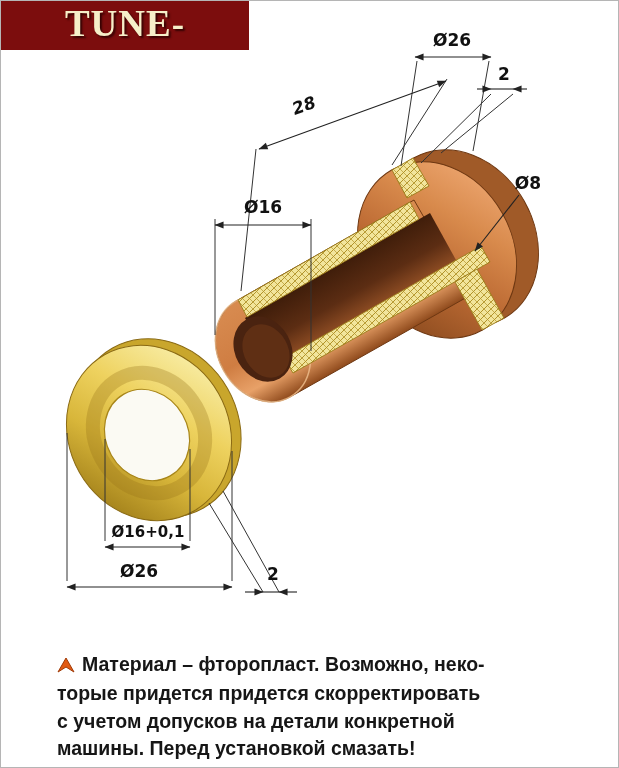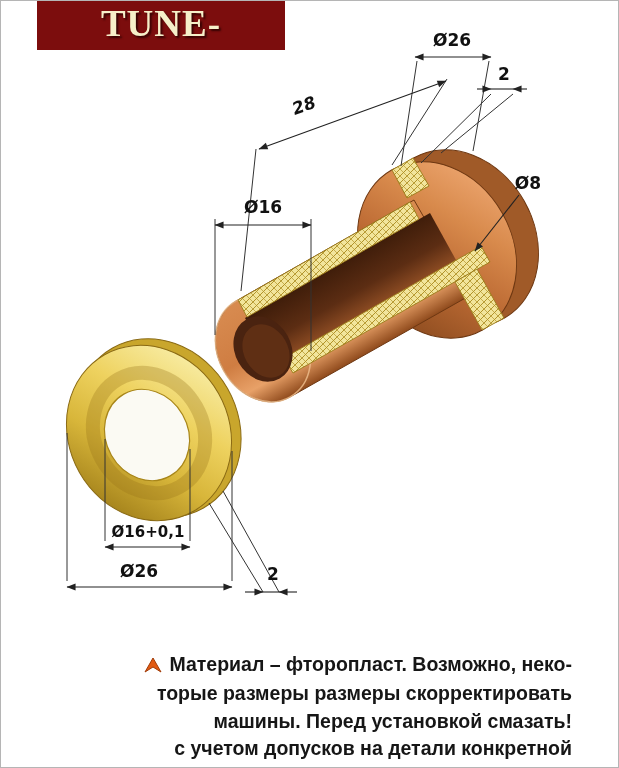--- a/index.html
+++ b/index.html
@@ -8,33 +8,32 @@
     background:#ffffff; border:1px solid #b5b5b5; box-sizing:border-box;
     overflow:hidden; font-family:"Liberation Sans", sans-serif;
   }
   .logo{
     position:absolute; top:0; left:0; width:240px; z-index:5;
     background:#7c0d0d; color:#f6efc9;
     font-family:"Liberation Serif", serif; font-weight:bold;
     text-align:center; font-size:37px; line-height:1.06;
     padding:3px 4px 7px 4px; letter-spacing:1px;
     text-shadow:2px 2px 2px rgba(40,0,0,.85);
-    margin-left:36px;
   }
   .drawing{position:absolute; top:0; left:0;}
   .dim-label{
     font-family:"DejaVu Sans", sans-serif; font-size:17px; font-weight:600; fill:#111;
   }
   .dim-label.small{font-size:15px;}
   .dim-label.italic{font-style:italic;}
   .dimline{stroke:#222; stroke-width:1.1; fill:none;}
   .extline{stroke:#333; stroke-width:1; fill:none;}
   .caption{
     position:absolute; left:56px; top:650px; width:515px;
-    font-size:19.5px; font-weight:700; color:#161616; line-height:1.4;text-align:right;
+    font-size:19.5px; font-weight:700; color:#161616; line-height:1.4;
   }
   .cap-line{white-space:nowrap;}
   .cap-icon{display:inline-block; vertical-align:-2px; margin-right:7px;}
 </style>
 </head>
 <body>
 
 <div class="page">
 
   <div class="logo">
@@ -169,18 +168,18 @@
   </svg>
 
   <div class="caption">
     <div class="cap-line">
       <span class="cap-icon">
         <svg width="18" height="16" viewBox="0 0 18 16">
           <polygon points="1,15 9,1 17,15 9,10" fill="#e25a12" stroke="#a03a06" stroke-width="1"></polygon>
         </svg>
       </span><span>Материал – фторопласт. Возможно, неко-</span>
     </div>
-    <div class="cap-line">торые размеры размеры скорректировать</div>
+    <div class="cap-line">торые придется придется скорректировать</div>
+    <div class="cap-line">с учетом допусков на детали конкретной</div>
     <div class="cap-line">машины. Перед установкой смазать!</div>
-    <div class="cap-line">с учетом допусков на детали конкретной</div>
   </div>
 
 </div>
 
 </body></html>

